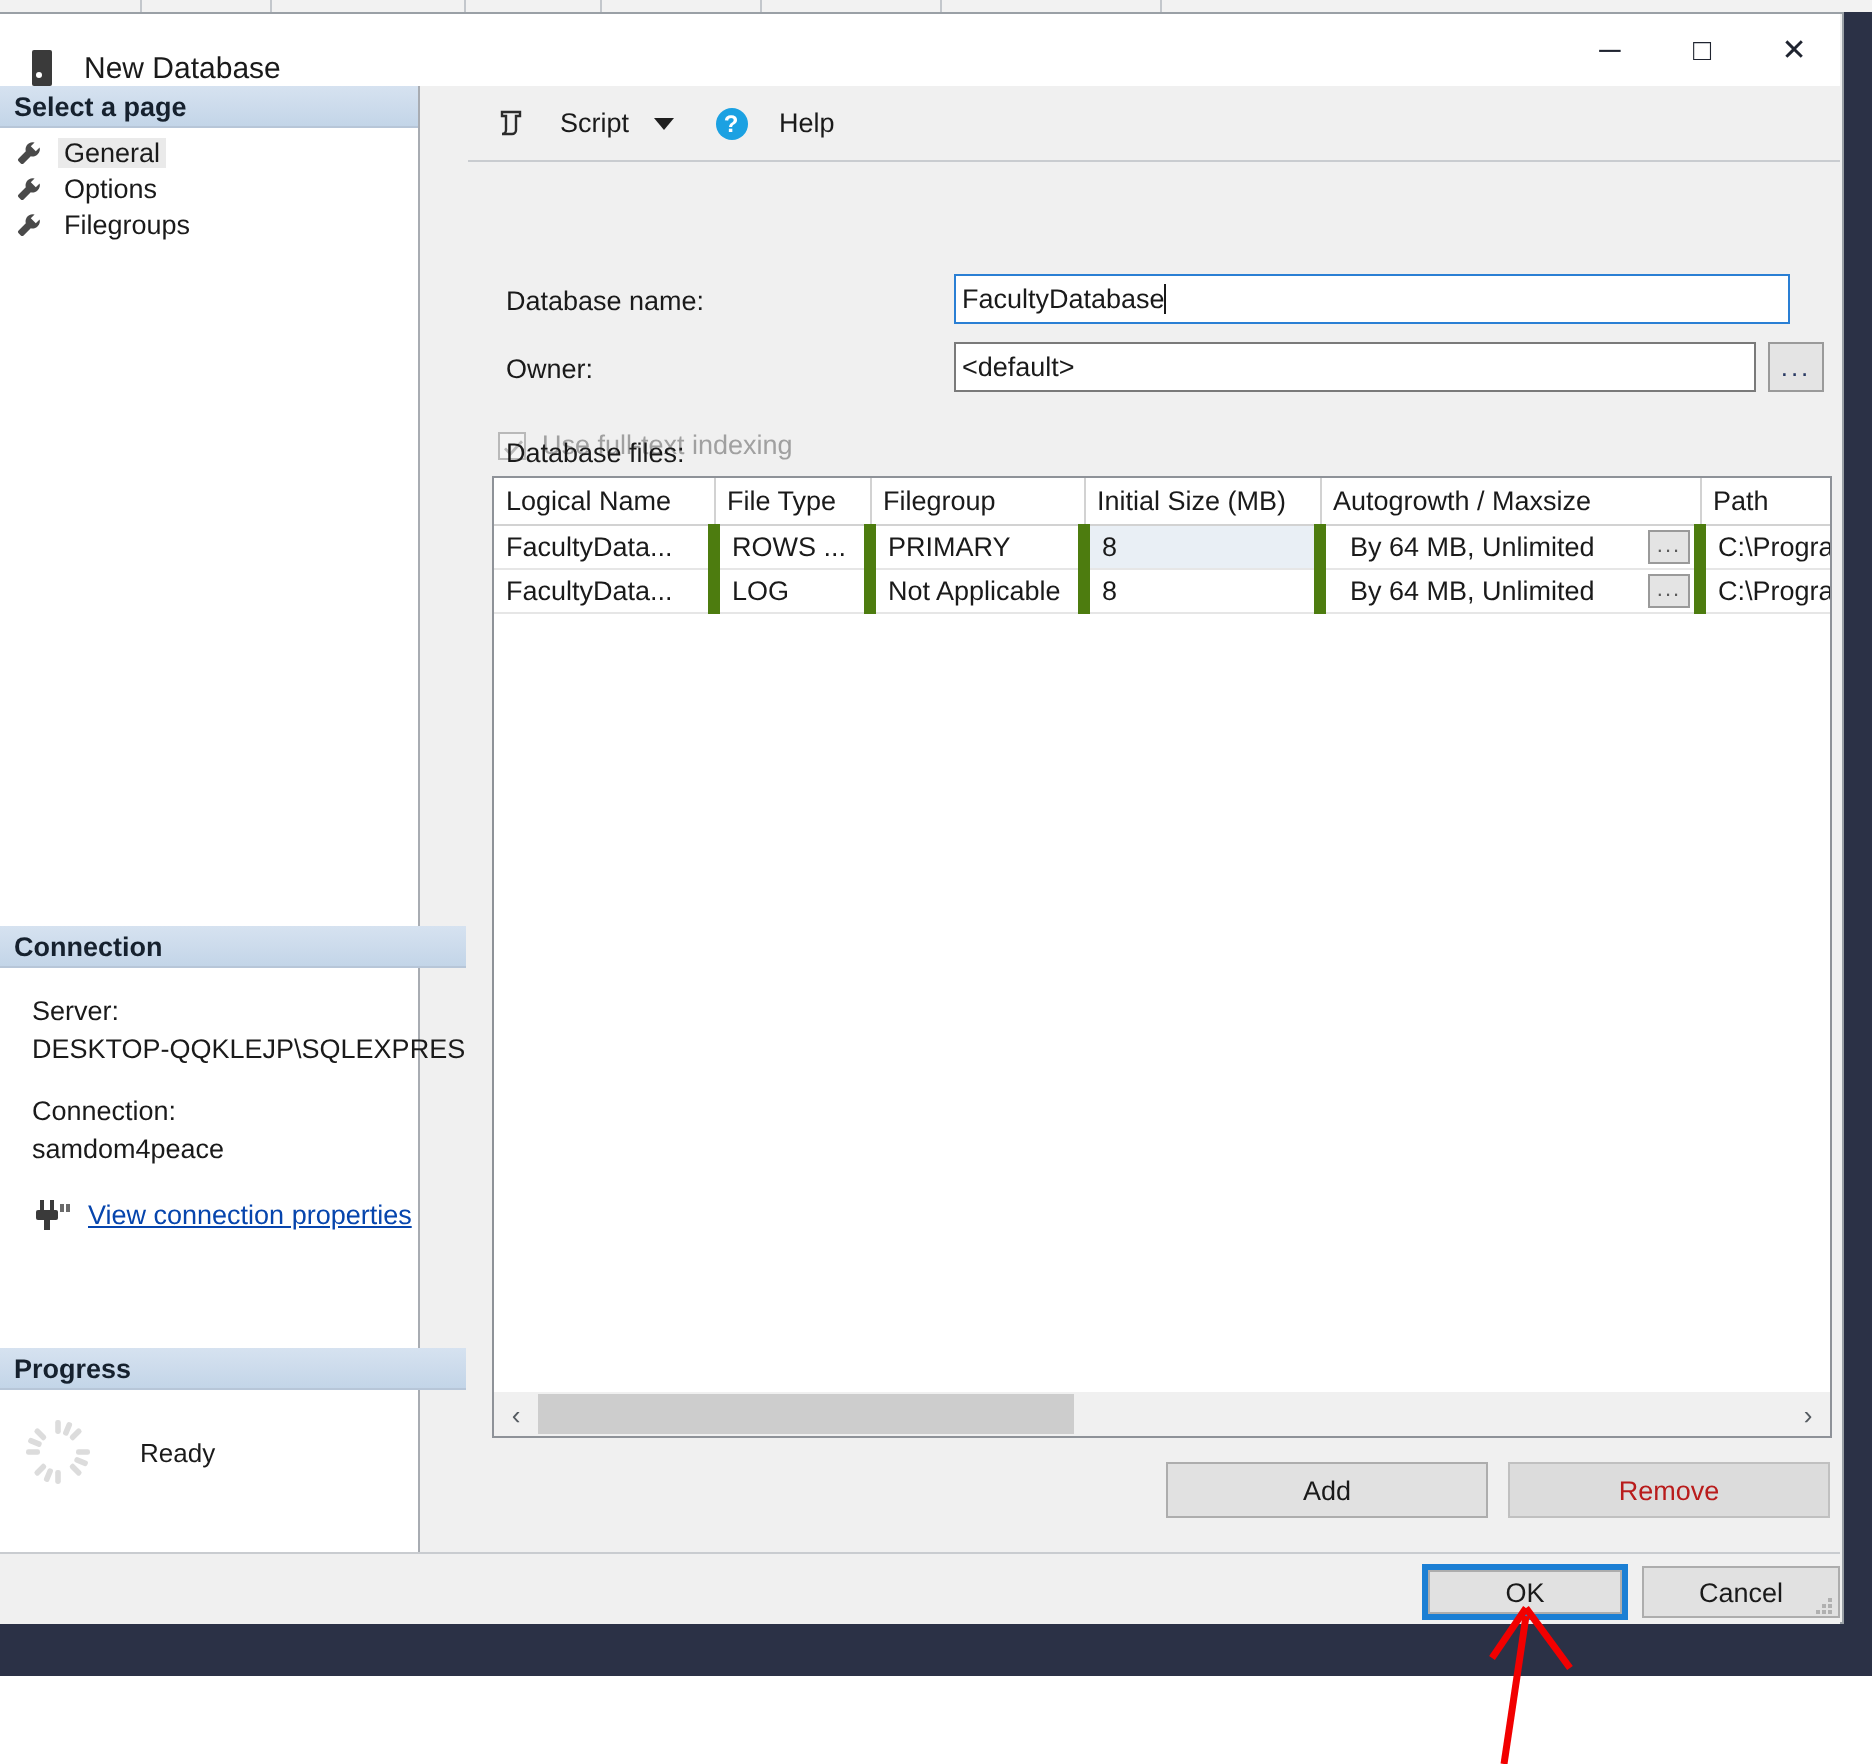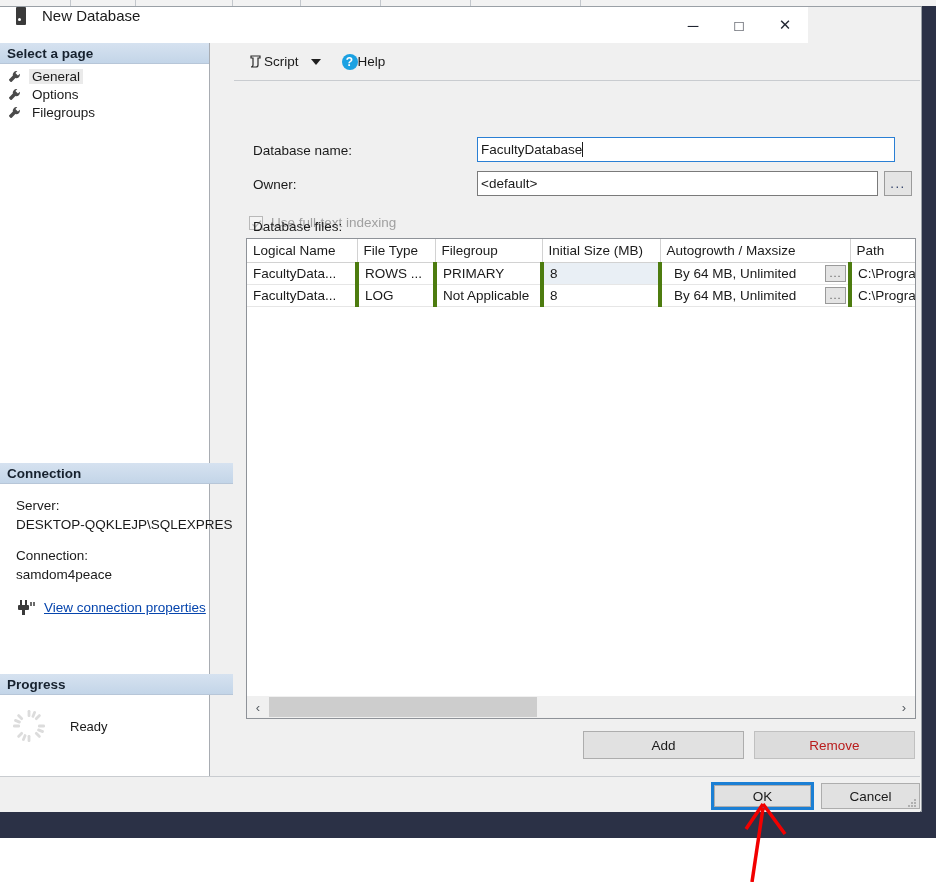--- a/index.html
+++ b/index.html
@@ -60,24 +60,24 @@
     background: #f0f0f0;
     border: 1px solid #9aa0a6;
     border-left: none;
     box-sizing: border-box;
   }
 
   
   .titlebar {
     position: absolute;
     left: 0; top: 0;
-    width: 808px; height: 36px;
+    width: 920px; height: 36px;
     background: #ffffff;
     display: flex;
-    align-items: flex-start;
+    align-items: flex-end;
   }
   .titlebar-icon {
     margin-left: 14px;
     width: 14px; height: 18px;
     position: relative;
   }
   .titlebar-icon .srv {
     position: absolute;
     left: 2px; top: 0;
     width: 10px; height: 18px;
@@ -232,21 +232,21 @@
   }
   .tb-item {
     display: flex;
     align-items: center;
     height: 24px;
     padding: 0 3px;
     cursor: default;
     font-size: 13.5px;
   }
   .script-icon { width: 15px; height: 15px; }
-  .tb-item .tb-lbl { margin-left: 0; }
+  .tb-item .tb-lbl { margin-left: 16px; }
   .caret {
     margin-left: 9px;
     width: 0; height: 0;
     border-left: 5px solid transparent;
     border-right: 5px solid transparent;
     border-top: 6px solid #1f1f1f;
   }
   .help-icon {
     width: 16px; height: 16px;
     border-radius: 50%;
@@ -357,21 +357,21 @@
     border-bottom: 1px solid #d2d2d2;
     font-weight: normal;
     text-align: left;
     padding: 0 6px;
     white-space: nowrap;
     overflow: hidden;
     box-sizing: border-box;
   }
   table.grid td {
     height: 22px;
-    border-right: 4px solid #4d7c0f;
+    border-right: 6px solid #4d7c0f;
     border-bottom: 1px solid #e6e6e6;
     padding: 0 6px;
     white-space: nowrap;
     overflow: hidden;
     box-sizing: border-box;
     vertical-align: middle;
   }
   td.cell-selected {
     background: #e9eff5;
     border: 1px dotted #3a3a3a;

